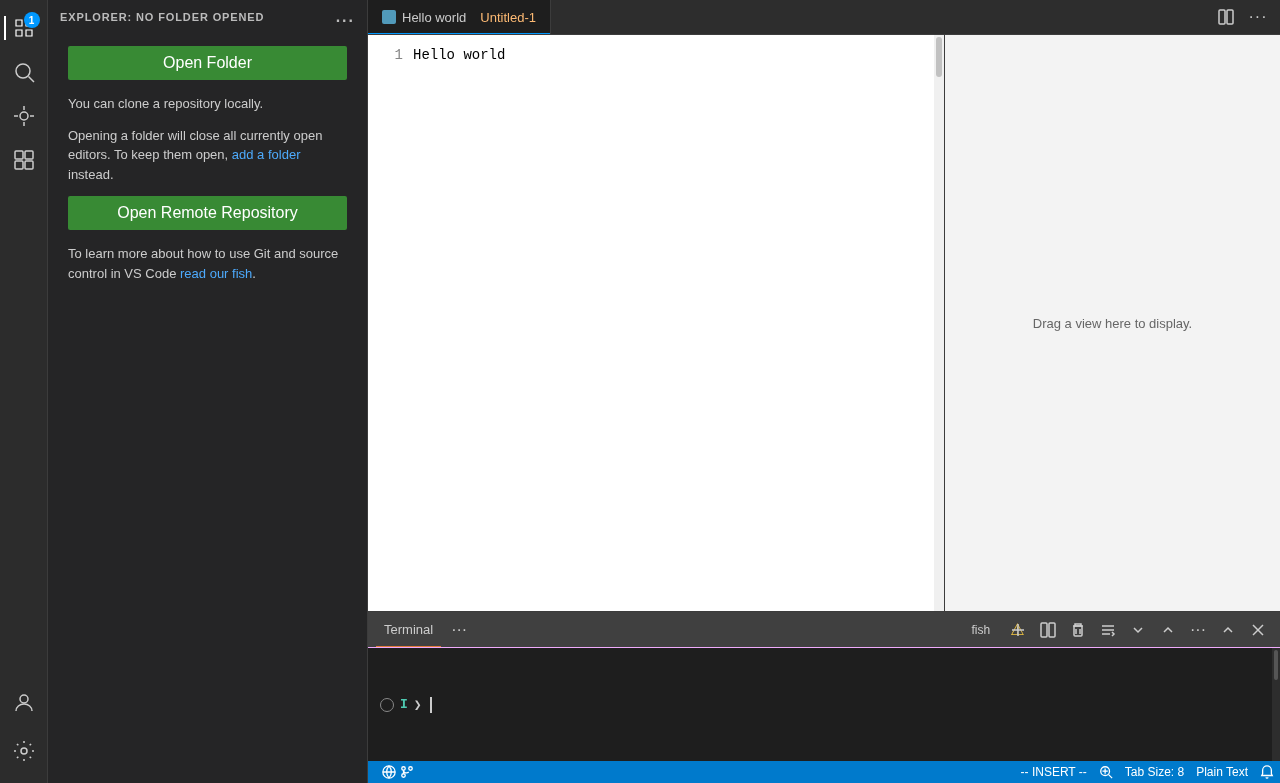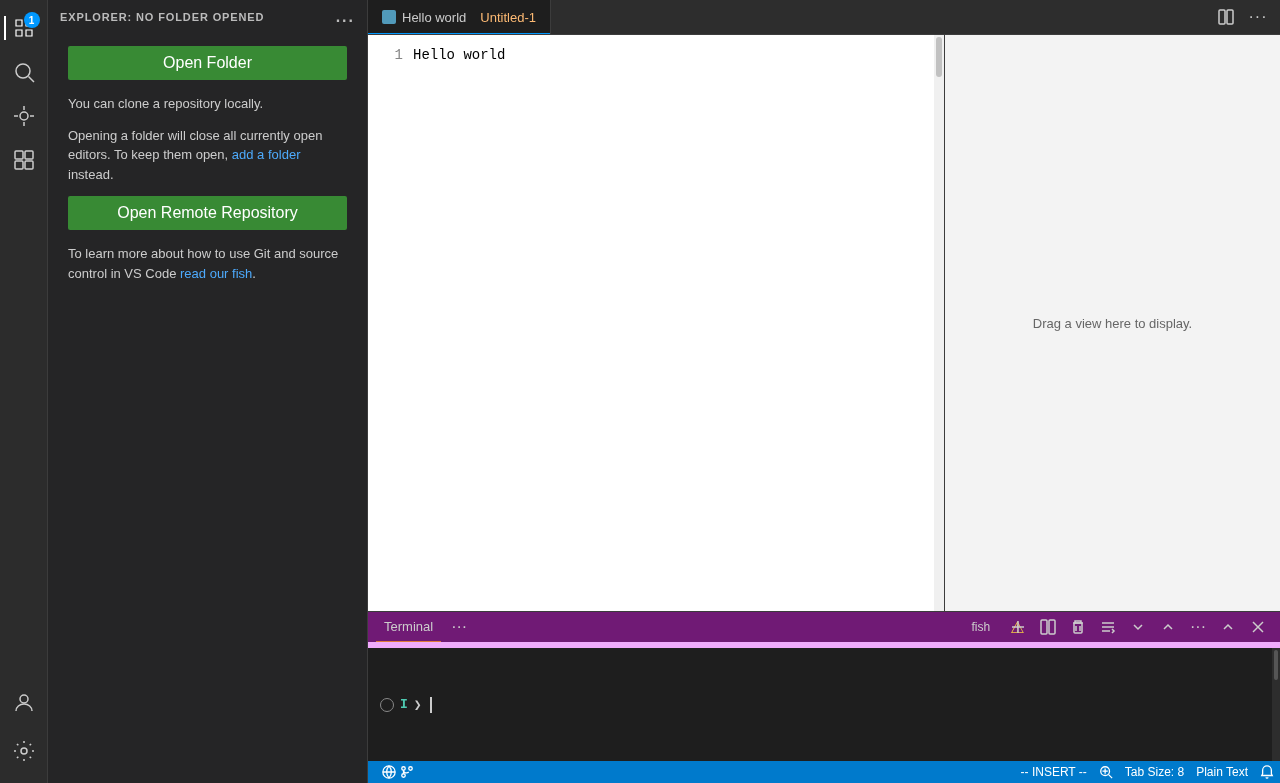--- a/index.html
+++ b/index.html
@@ -283,24 +283,24 @@
       height: 150px;
       background: #1e1e1e;
       border-top: 1px solid #3c3c3c;
       display: flex;
       flex-direction: column;
       flex-shrink: 0;
     }
     .terminal-tab-bar {
       display: flex;
       align-items: center;
-      background: #701a75;
+      background: #404040;
       height: 36px;
       padding: 0 8px;
-      border-bottom: 6px solid #f0abfc;
+      border-bottom: 1px solid #f0abfc;
       flex-shrink: 0;
     }
     .terminal-tab {
       display: flex;
       align-items: center;
       height: 100%;
       padding: 0 8px;
       font-size: 13px;
       cursor: pointer;
       color: #cccccc;

